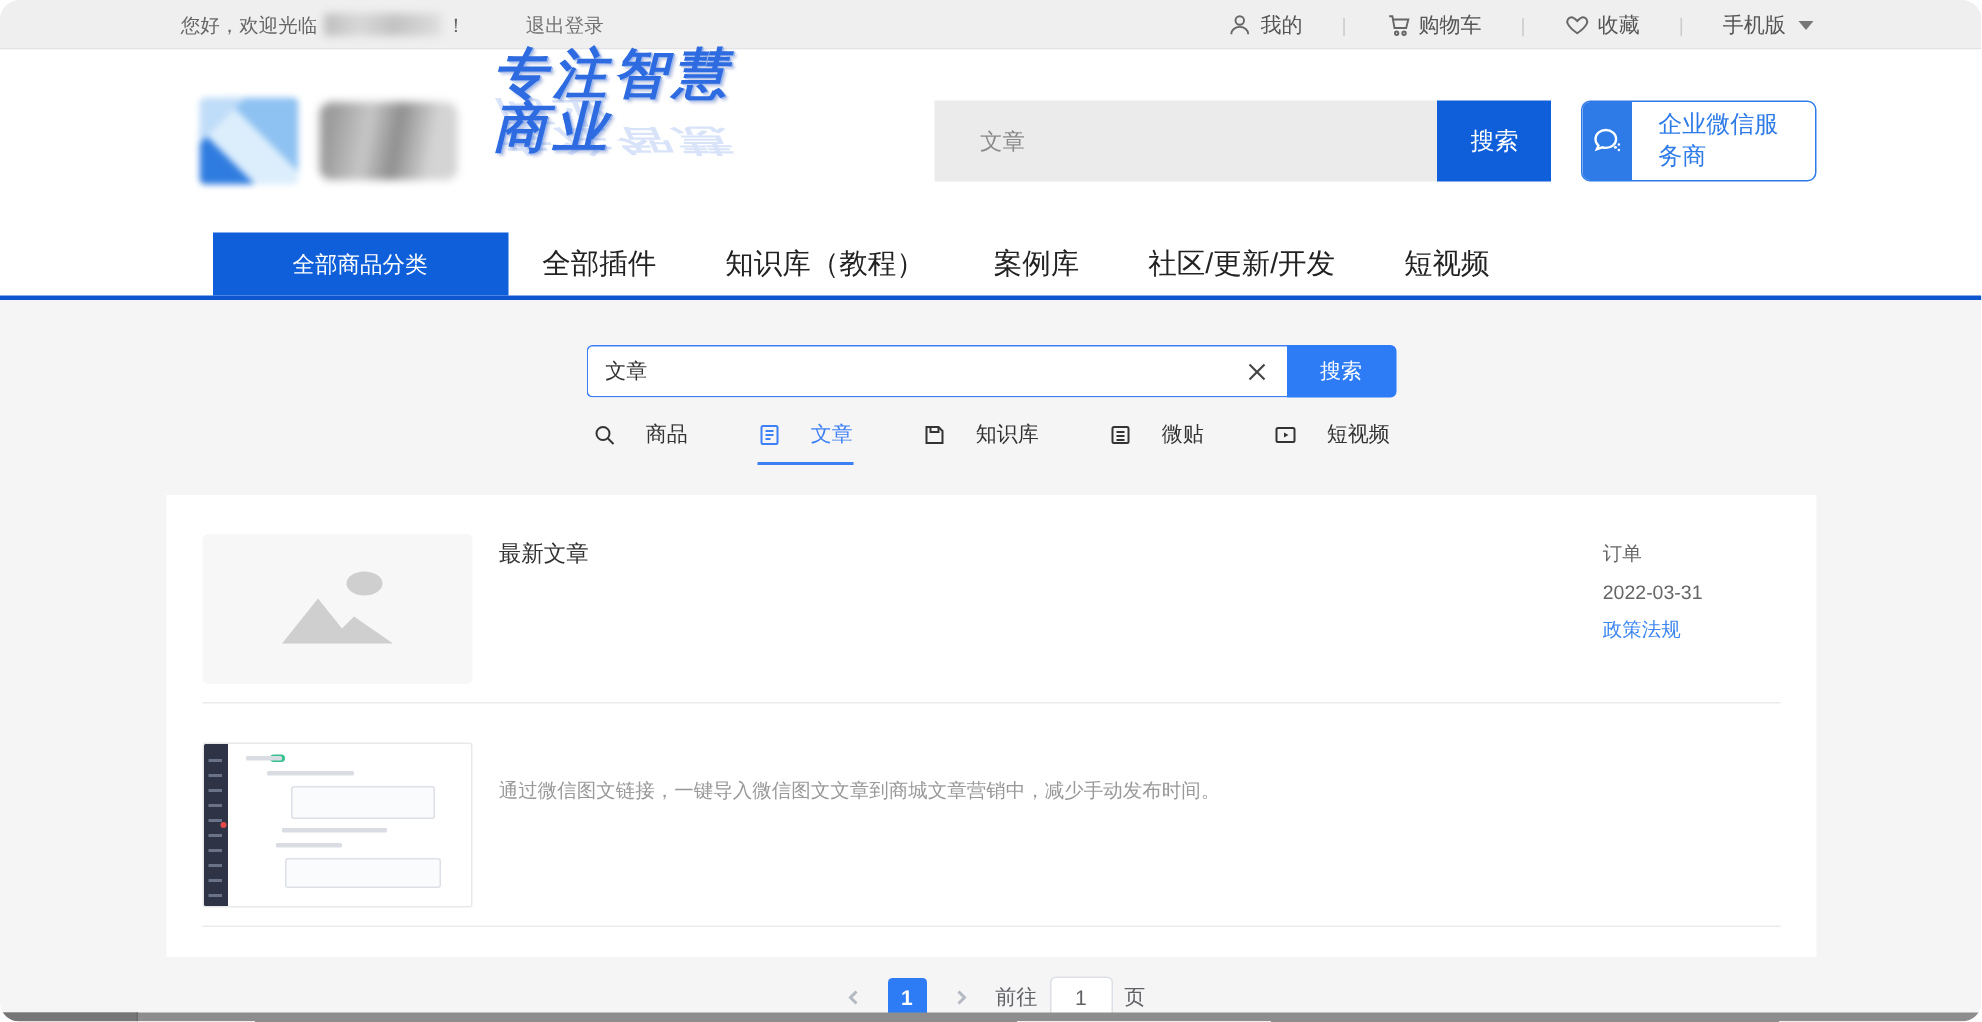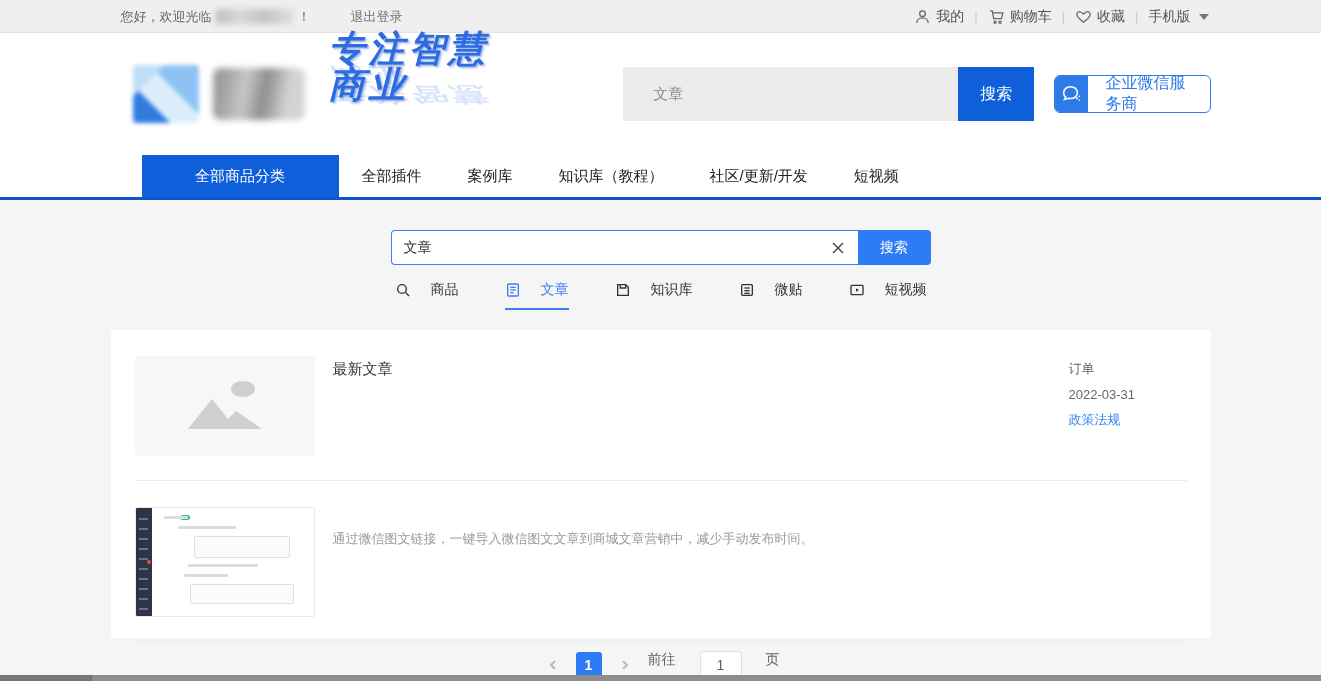--- a/index.html
+++ b/index.html
@@ -1,28 +1,28 @@
 <!DOCTYPE html>
 <html><head>
 <meta charset="utf-8">
 <style>
   * { margin:0; padding:0; box-sizing:border-box; }
   html,body { background:#fff; }
   body { font-family:"Liberation Sans","DejaVu Sans",sans-serif; color:#333; }
-  .page { position:relative; width:1321px; height:681px; overflow:hidden; background:#fff; }
+  .page { position:relative; width:1321px; height:681px; overflow:hidden; background:#fff;border-radius:13px; }
   .container { width:1100px; margin:0 auto; position:relative; }
 
   
   .topbar { height:33px; background:#efefef; border-bottom:1px solid #e3e3e3; font-size:13px; color:#666; }
   .topbar .container { display:flex; align-items:center; height:33px; }
   .topbar-left { display:flex; align-items:center; gap:4px; padding-left:10px; }
   .blur-chip { display:inline-block; width:78px; height:15px; border-radius:2px;
     background:linear-gradient(90deg,#bdbdbd,#d8d8d8 30%,#c2c2c2 60%,#dedede); filter:blur(3px); }
   .logout { color:#737373; margin-left:36px; cursor:pointer; }
-  .topbar-right { margin-left:auto; display:flex; align-items:center; gap:10px; padding-right:2px;text-align:center; }
+  .topbar-right { margin-left:auto; display:flex; align-items:center; gap:26px; padding-right:2px;text-align:center; }
   .tb-item { display:flex; align-items:center; gap:5px; cursor:pointer; color:#555; font-size:14px; }
   .tb-sep { color:#ccc; }
   .icon16 { width:17px; height:17px; display:inline-block; }
   .caret-down { width:0; height:0; border-left:5px solid transparent; border-right:5px solid transparent; border-top:6px solid #777; margin-left:3px; display:inline-block; }
 
   
   .header { height:122px; background:#fff; }
   .header .container { display:flex; align-items:center; height:122px; }
   .logo-wrap { display:flex; align-items:center; gap:14px; padding-left:22px; }
   .logo-blur-a { width:66px; height:58px; border-radius:4px; filter:blur(2px);
@@ -34,47 +34,47 @@
   .logo-blur-b { width:92px; height:52px; border-radius:8px; filter:blur(3px);
     background:linear-gradient(100deg,#9c9c9c 10%,#c7c7c7 35%,#8f8f8f 55%,#d4d4d4 80%); }
   .slogan-wrap { margin-left:24px; line-height:1;margin-top:18px; }
   .slogan { font-size:36px; font-weight:bold; font-style:italic; letter-spacing:4px;
     color:#2e6be0; text-shadow:1px 1px 0 #9db9ee, 2px 2px 2px rgba(120,140,200,.45); }
   .slogan-reflect { font-size:36px; font-weight:bold; font-style:italic; letter-spacing:4px;
     color:#2e6be0; transform:scaleY(-.55); transform-origin:top; opacity:.18; margin-top:1px; }
   .hsearch { display:flex; margin-left:100px; }
   .hsearch-input { width:335px; height:54px; background:#ebebeb; border:none; font-size:15px; color:#8a8a8a; padding:0 30px; display:flex; align-items:center; }
   .hsearch-btn { width:76px; height:54px; background:#0e5fd9; color:#fff; font-size:16px; display:flex; align-items:center; justify-content:center; cursor:pointer; }
-  .wecom-btn { margin-left:20px; height:38px; display:flex; align-items:stretch; border:1px solid #2e7be8; border-radius:6px; overflow:hidden; cursor:pointer; background:#fff;justify-content:center; }
+  .wecom-btn { margin-left:20px; height:54px; display:flex; align-items:stretch; border:1px solid #2e7be8; border-radius:6px; overflow:hidden; cursor:pointer; background:#fff;justify-content:center; }
   .wecom-ic { width:42px; background:#2e7be8; display:flex; align-items:center; justify-content:center; }
   .wecom-label { display:flex; align-items:center; padding:0 18px; color:#2e7be8; font-size:16px; }
 
   
   .nav { border-bottom:3px solid #0e56cf; background:#fff;padding-left:32px; }
   .nav .container { display:flex; align-items:stretch; height:42px; }
   .nav-item-active { width:197px; margin-left:15px; background:#0e5fd9; color:#fff; font-size:15px; display:flex; align-items:center; justify-content:center; cursor:pointer; }
-  .nav-item { display:flex; align-items:center; padding:0 23px; font-size:15px; color:#222; cursor:pointer; }
+  .nav-item { display:flex; align-items:center; padding:0 23px; font-size:19px; color:#222; cursor:pointer; }
 
   
   .grayzone { background:#f5f5f6; height:476px; padding-top:30px; }
   .csearch { display:flex; justify-content:center; }
   .csearch-box { display:flex; width:540px; }
   .csearch-input { flex:1; height:35px; background:#fff; border:1px solid #3d7ff5; border-right:none; border-radius:4px 0 0 4px; display:flex; align-items:center; padding:0 12px; font-size:14px; color:#333; }
   .csearch-input .val { flex:1; }
   .clear-x { width:16px; height:16px; cursor:pointer; }
   .csearch-btn { width:73px; height:35px; background:#2d7cf5; color:#fff; font-size:14px; border-radius:0 4px 4px 0; display:flex; align-items:center; justify-content:center; cursor:pointer; }
 
   .tabs { display:flex; justify-content:center; gap:46px; margin-top:16px; }
   .tab { display:flex; align-items:center; gap:20px; font-size:14px; color:#333; padding-bottom:9px; cursor:pointer; border-bottom:2px solid transparent; }
   .tab.active { color:#3d7ff5; border-bottom-color:#3d7ff5; }
   .tab .icon16 { width:16px; height:16px; }
 
   
   .card { width:1100px; margin:20px auto 0; background:#fff; height:308px; padding:0 24px; }
-  .row { display:flex; padding:26px 0 24px; border-bottom:1px solid #ebebeb; }
+  .row { display:flex; padding:26px 0 12px; border-bottom:1px solid #ebebeb; }
   .thumb1 { width:180px; height:100px; background:#f7f7f8; border-radius:4px; display:flex; align-items:center; justify-content:center; flex:none; }
   .thumb2 { width:180px; height:110px; background:#fff; border:1px solid #e9e9e9; border-radius:2px; position:relative; overflow:hidden; flex:none; }
   .t2-side { position:absolute; left:0; top:0; bottom:0; width:16px; background:#2e3446;
     background-image:repeating-linear-gradient(to bottom,transparent 0 4px,#6a7288 4px 6px,transparent 6px 10px); background-size:9px 100%; background-repeat:no-repeat; background-position:3px 6px; }
   .t2-dot-red { position:absolute; left:11px; top:52px; width:4px; height:4px; border-radius:50%; background:#e34b4b; }
   .t2-form { position:absolute; left:28px; top:8px; right:8px; bottom:8px; }
   .t2-line { height:3px; background:#d9dde3; border-radius:1px; margin-bottom:7px; }
   .t2-toggle { position:absolute; left:44px; top:7px; width:10px; height:5px; border-radius:3px; background:#35c28f; }
   .t2-box { border:1px solid #dcdfe6; background:#fafbfc; border-radius:2px; }
   .row-main { flex:1; padding-left:18px; padding-top:4px; }
@@ -83,21 +83,21 @@
   .row-meta { width:118px; flex:none; font-size:13px; color:#666; padding-top:4px; }
   .row-meta > div { margin-bottom:9px; }
   .meta-link { color:#3d86f2; cursor:pointer; }
   .blur-meta { width:66px; height:16px; border-radius:2px;
     background:linear-gradient(90deg,#c6c6c6,#e0e0e0 40%,#cccccc 70%,#e6e6e6); filter:blur(3px); }
 
   
   .pager { display:flex; align-items:center; justify-content:center; margin-top:13px; gap:12px; }
   .pg-arrow { width:22px; height:26px; display:flex; align-items:center; justify-content:center; color:#b4b9c2; cursor:pointer; }
   .pg-cur { width:26px; height:26px; background:#2d7cf5; border-radius:3px; color:#fff; font-size:14px; font-weight:bold; display:flex; align-items:center; justify-content:center; cursor:pointer; }
-  .pg-goto { display:flex; gap:24px; font-size:14px; color:#606266; }
+  .pg-goto { display:flex; align-items:center; gap:8px; font-size:14px; color:#606266; }
   .pg-input { width:42px; height:28px; border:1px solid #dcdfe6; border-radius:4px; text-align:center; font-size:14px; color:#606266; background:#fff; font-family:inherit; }
 
   
   .hscroll { position:absolute; left:0; bottom:0; width:1321px; height:6px; background:#8d8d8d; }
   .hscroll-thumb { position:absolute; left:0; top:0; height:6px; width:92px; background:#767676; border-right:1px solid #6a6a6a; }
 </style>
 </head>
 <body>
 
 <div class="page">
@@ -170,22 +170,22 @@
         </div>
         <div class="wecom-label">企业微信服务商</div>
       </div>
     </div>
   </div>
 
   <div class="nav">
     <div class="container">
       <div class="nav-item-active">全部商品分类</div>
       <div class="nav-item">全部插件</div>
+      <div class="nav-item">知识库（教程）</div>
       <div class="nav-item">案例库</div>
-      <div class="nav-item">知识库（教程）</div>
       <div class="nav-item">社区/更新/开发</div>
       <div class="nav-item">短视频</div>
     </div>
   </div>
 
   <div class="grayzone">
 
     <div class="csearch">
       <div class="csearch-box">
         <div class="csearch-input">

